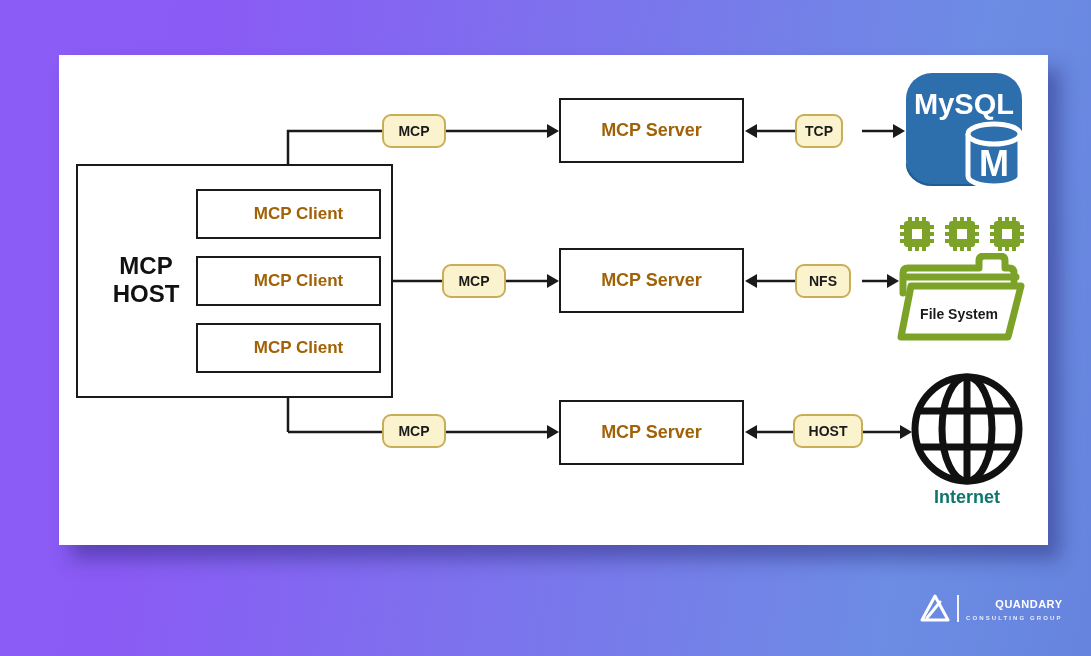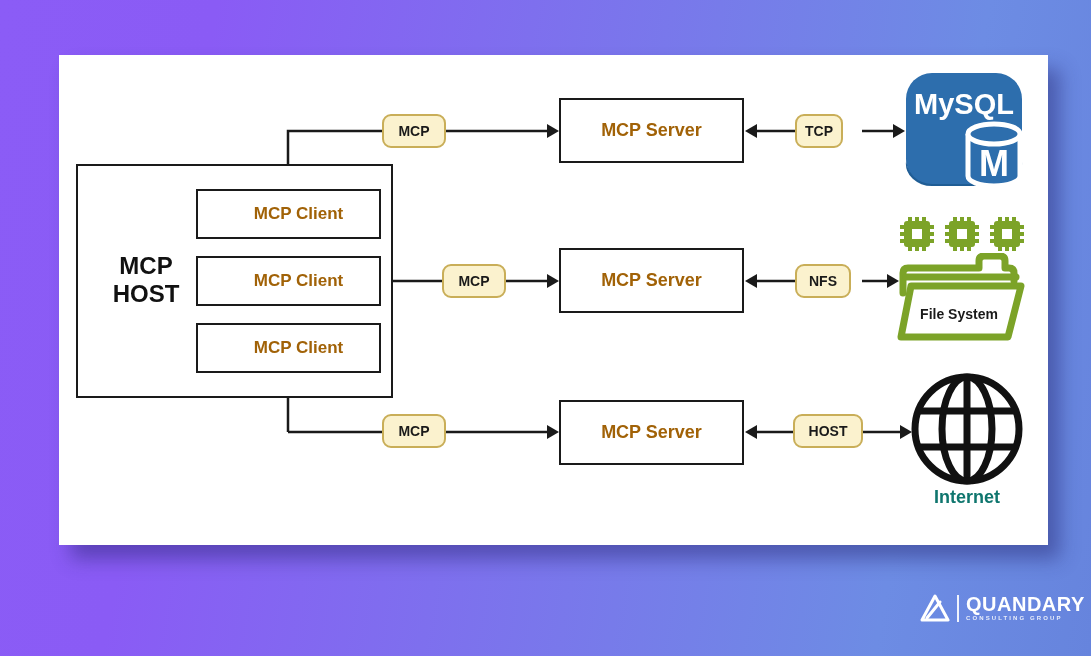--- a/index.html
+++ b/index.html
@@ -48,21 +48,21 @@
   .globe-icon { left:848px; top:314px; width:120px; height:120px; }
   .internet-label {
     position:absolute; left:848px; top:432px; width:120px; text-align:center;
     font-size:18px; font-weight:bold; color:#0f766e;
   }
   .brand {
     position:absolute; left:920px; top:589px; height:38px;
     display:flex; align-items:center; gap:7px; color:#fff;
   }
   .brand-divider { width:2px; height:27px; background:rgba(255,255,255,0.9); }
-  .brand-name { font-size:20px; font-weight:bold; letter-spacing:0.5px; line-height:16px;text-align:right; }
+  .brand-name { font-size:11px; font-weight:bold; letter-spacing:0.5px; line-height:16px;text-align:right; }
   .brand-tagline { font-size:6px; letter-spacing:2.1px; opacity:0.85; margin-top:3px; font-weight:bold; }
 </style>
 </head>
 <body>
 
 <div class="card">
 
   <svg class="arrows" viewBox="0 0 989 490" xmlns="http://www.w3.org/2000/svg">
     <g stroke="#1a1a1a" stroke-width="2.5" fill="none">
 

